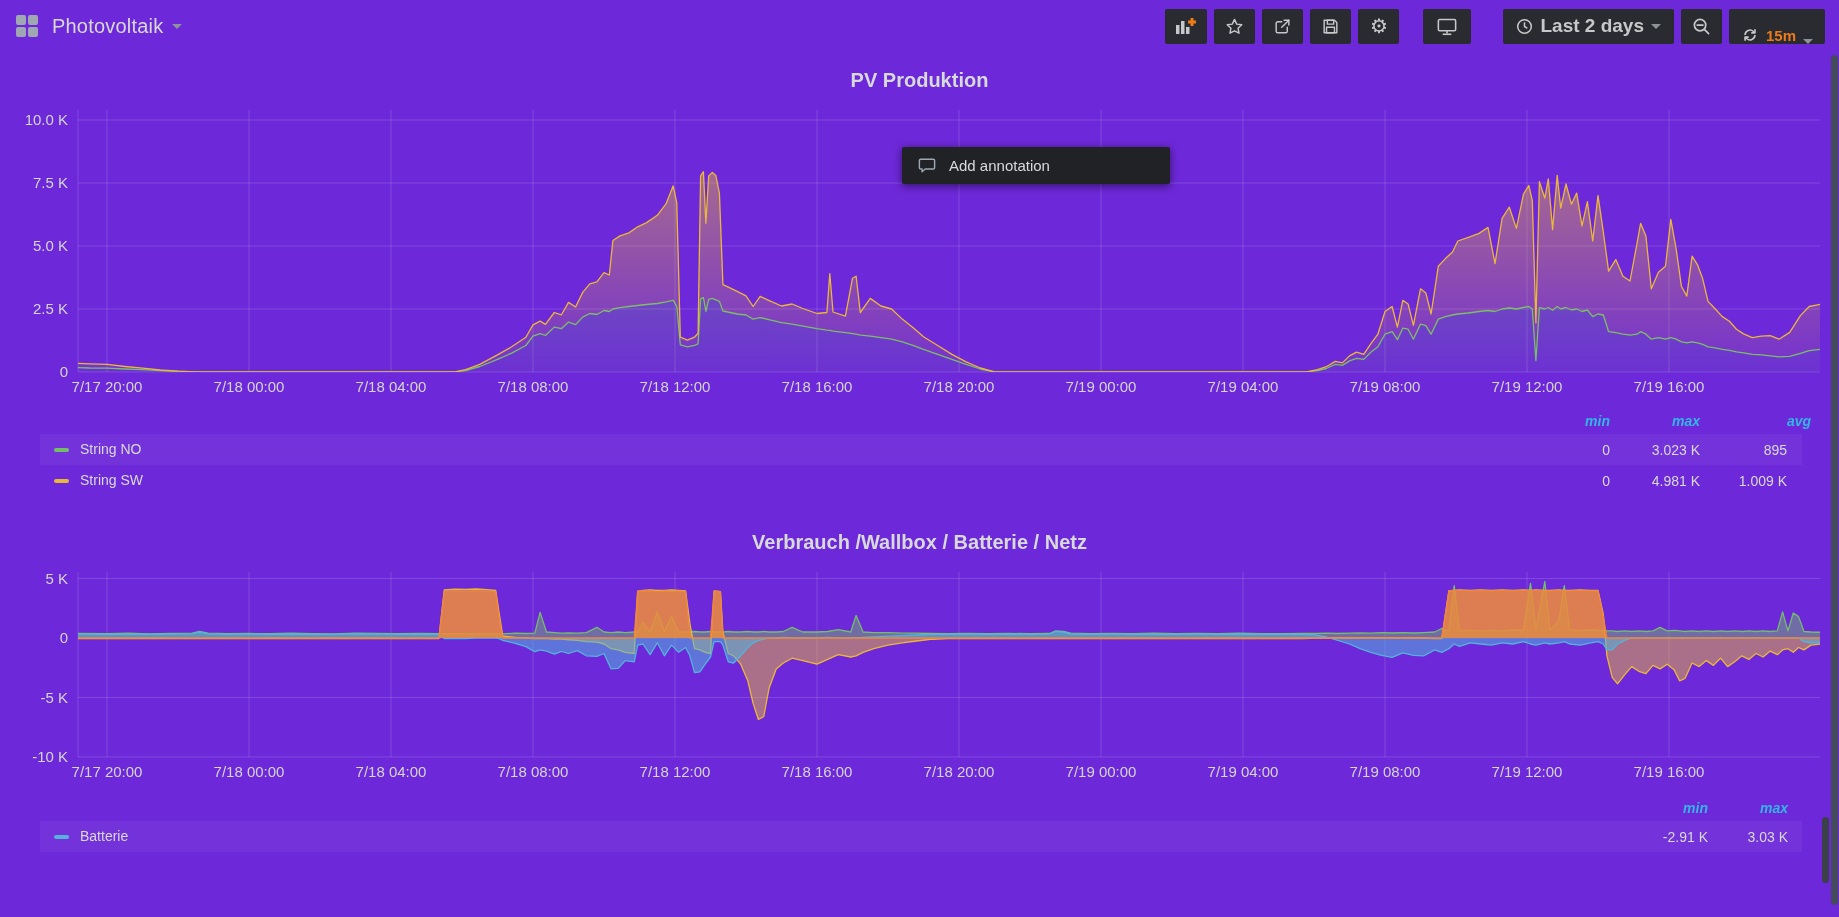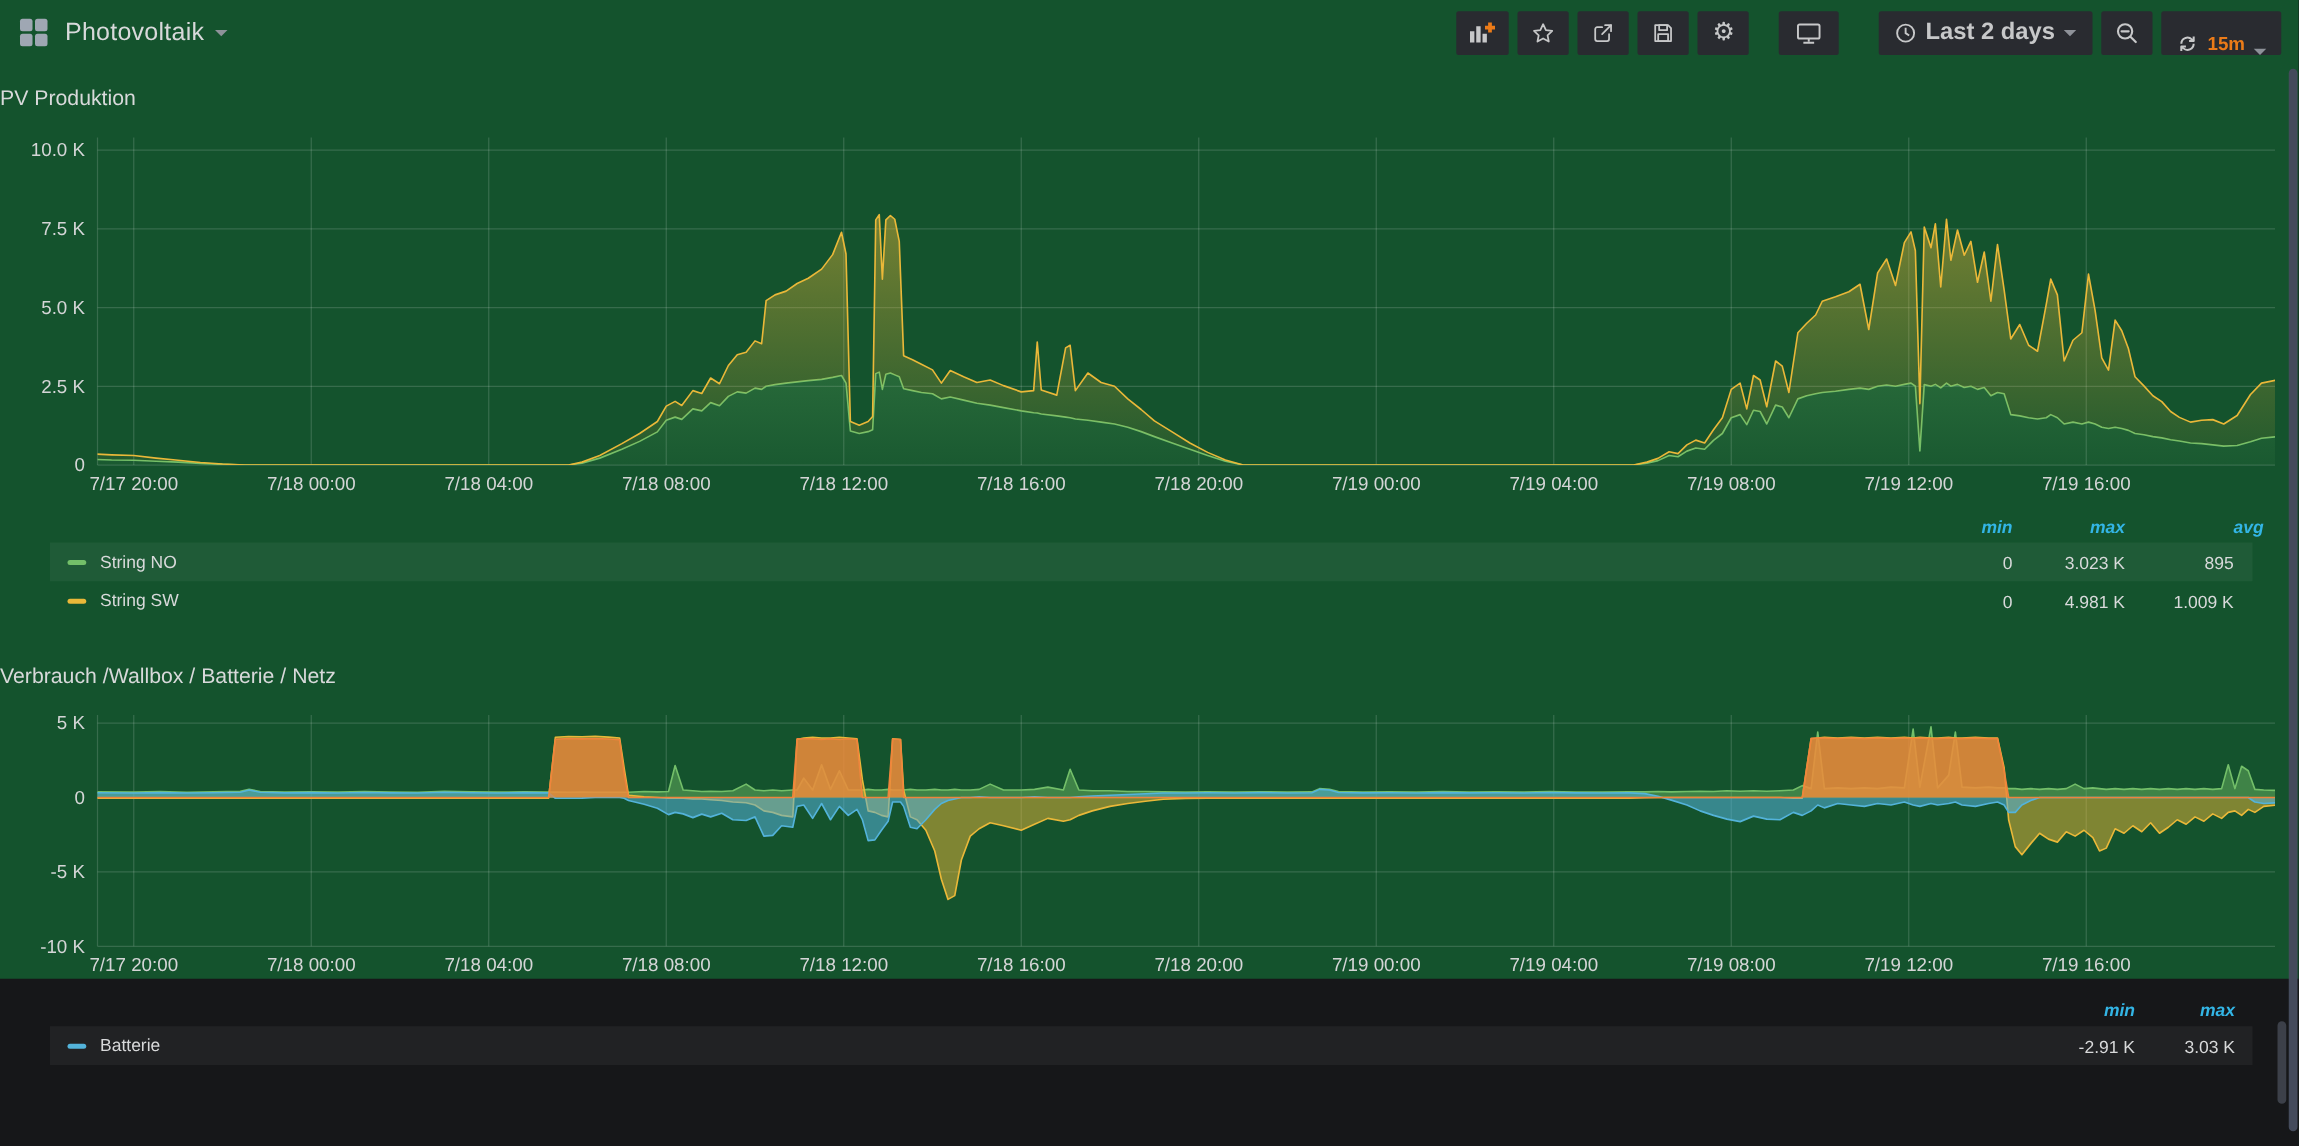--- a/index.html
+++ b/index.html
@@ -1,19 +1,19 @@
 <!DOCTYPE html>
 <html><head>
 <meta charset="utf-8">
 <style>
   * { margin:0; padding:0; box-sizing:border-box; }
   html,body { background:#161719; }
   body { width:1839px; height:917px; overflow:hidden;
          font-family:"Liberation Sans", sans-serif; color:#d8d9da; }
-  .screen { position:relative; width:1839px; height:783px; background:#14532d; }
+  .screen { position:relative; width:1839px; height:917px; background:#6d28d9; }
 
   
   .navbar { position:absolute; left:0; top:0; width:1839px; height:52px;
             display:flex; align-items:center; padding:0 14px; }
   .nav-left { display:flex; align-items:center; gap:12px; }
   .apps-icon { width:26px; height:26px; display:block; color:#9fa7b3; }
   .dash-title { display:flex; align-items:center; gap:9px; cursor:pointer; }
   .dash-title .t { font-size:20px; font-weight:400; color:#d8d9da; letter-spacing:.2px; }
   .caret { width:0; height:0; border-left:5px solid transparent; border-right:5px solid transparent;
            border-top:5px solid #8e9299; display:inline-block; }
@@ -21,22 +21,22 @@
   .nav-btn { height:35px; min-width:41px; background:#292b30; border:none; border-radius:2px;
              color:#c7c8c9; display:flex; align-items:center; justify-content:center;
              gap:7px; padding:0 10px; font-family:inherit; cursor:pointer; }
   .nav-btn svg { display:block; }
   .nav-btn .gear-glyph { font-size:20px; line-height:1; color:#c7c8c9; }
   .spacer16 { width:10px; } .spacer24 { width:18px; }
   .tp-text { font-size:19px; font-weight:700; color:#c7c8c9; }
   .refresh-val { font-size:15px; font-weight:700; color:#eb7b18; }
 
   
-  .panel-title { position:absolute; left:0; width:1839px; 
-                 font-size:17px; font-weight:400; color:#d8d9da; }
+  .panel-title { position:absolute; left:0; width:1839px; text-align:center;
+                 font-size:20px; font-weight:700; color:#d8d9da; }
   #title0 { top:69px; }
   #title1 { top:531px; }
   .chart-svg { position:absolute; left:0; }
   #chart0 { top:96px; width:1839px; height:300px; }
   #chart1 { top:562px; width:1839px; height:228px; }
 
   
   .legend { position:absolute; left:40px; width:1762px; font-size:14px; }
   #legend0 { top:408px; }
   #legend1 { top:795px; }
@@ -226,20 +226,26 @@
       </div>
       <div class="lg-row">
         <span class="swatch" style="background: rgb(234, 184, 57);"></span>
         <span class="series-label">String SW</span>
         <span class="cell" style="left: 1460px;">0</span>
         <span class="cell" style="left: 1550px;">4.981 K</span>
         <span class="cell" style="left: 1637px;">1.009 K</span>
       </div>
     </div>
 
+  <div class="annot-menu">
+    <svg width="18" height="17" viewBox="0 0 20 19" fill="none" stroke="currentColor" stroke-width="1.6" stroke-linejoin="round">
+      <path d="M3 2.5h14a1.5 1.5 0 011.5 1.5v8a1.5 1.5 0 01-1.5 1.5H8l-3.5 3v-3H3A1.5 1.5 0 011.5 12V4A1.5 1.5 0 013 2.5z"></path>
+    </svg>
+    <span class="lbl">Add annotation</span>
+  </div>
 
   <div id="title1" class="panel-title">Verbrauch /Wallbox / Batterie / Netz</div>
   <svg id="chart1" class="chart-svg" viewBox="0 0 1839 228">
       <defs>
         <clipPath id="clip1">
           <rect x="78" y="10" width="1742" height="185"></rect>
         </clipPath>
       </defs>
       <g stroke="rgba(255,255,255,0.15)" stroke-width="1">
         <line x1="107" y1="10" x2="107" y2="195"></line>

